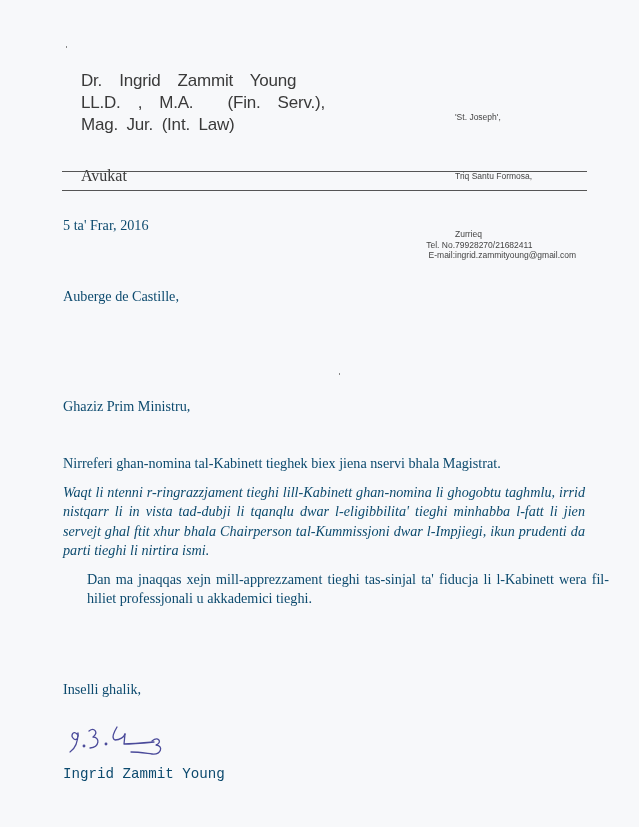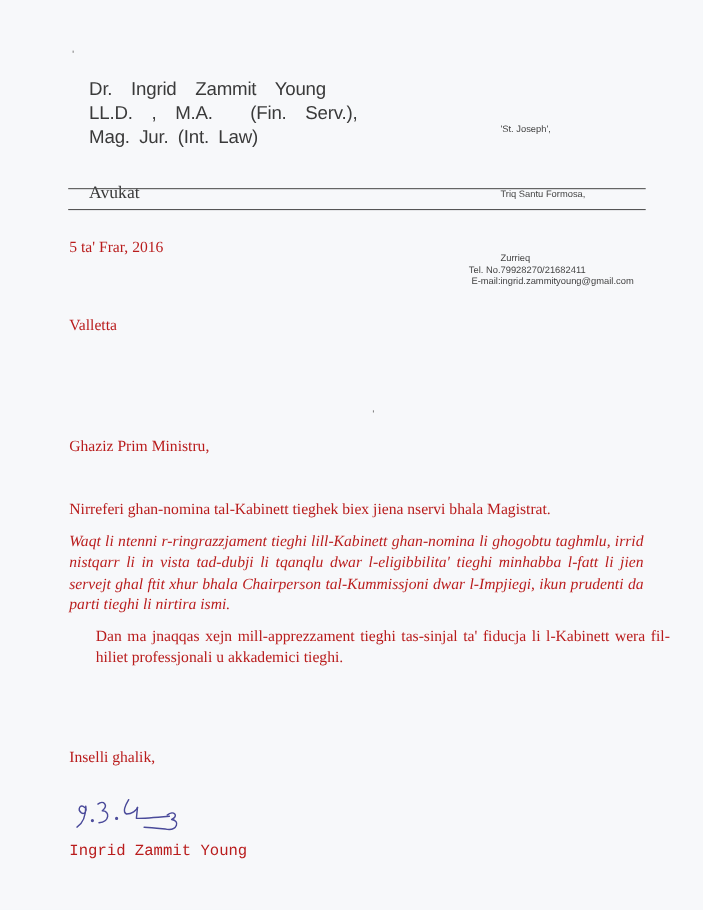--- a/index.html
+++ b/index.html
@@ -58,21 +58,21 @@
       position: absolute;
       left: 62px;
       width: 525px;
       height: 0;
       border-top: 1.2px solid #555;
     }
     .rule.r1 { top: 171px; }
     .rule.r2 { top: 190px; }
     .serif {
       font-family: "Liberation Serif", serif;
-      color: #b91c1c;
+      color: #0c4a6e;
       font-size: 14.2px;
     }
     .date {
       position: absolute;
       left: 63px;
       top: 217px;
     }
     .recipient {
       position: absolute;
       left: 63px;
@@ -146,21 +146,21 @@
       <span>ingrid.zammityoung@gmail.com</span>
     </div>
   </div>
 
   <div class="rule r1"></div>
   <div class="rule r2"></div>
 
   <div class="date serif">5 ta' Frar, 2016</div>
 
   <div class="recipient serif">
-    <div>Valletta</div>
+    <div>Auberge de Castille,</div>
   </div>
 
   <div class="salutation serif">Ghaziz Prim Ministru,</div>
 
   <div class="para p1 serif">Nirreferi ghan-nomina tal-Kabinett tieghek biex jiena nservi bhala Magistrat.</div>
   <div class="para p2 serif">Waqt li ntenni r-ringrazzjament tieghi lill-Kabinett ghan-nomina li ghogobtu taghmlu, irrid nistqarr li in vista tad-dubji li tqanqlu dwar l-eligibbilita' tieghi minhabba l-fatt li jien servejt ghal ftit xhur bhala Chairperson tal-Kummissjoni dwar l-Impjiegi, ikun prudenti da parti tieghi li nirtira ismi.</div>
   <div class="para p3 serif">Dan ma jnaqqas xejn mill-apprezzament tieghi tas-sinjal ta' fiducja li l-Kabinett wera fil-hiliet professjonali u akkademici tieghi.</div>
 
   <div class="closing serif">Inselli ghalik,</div>
 

